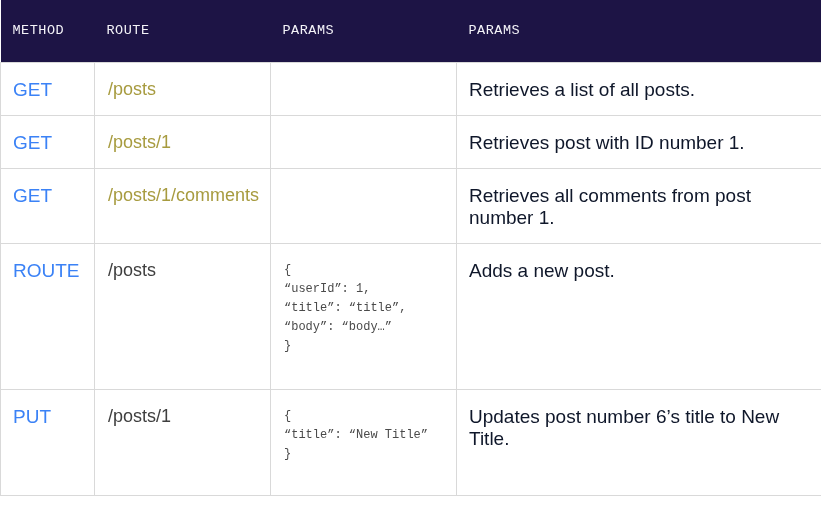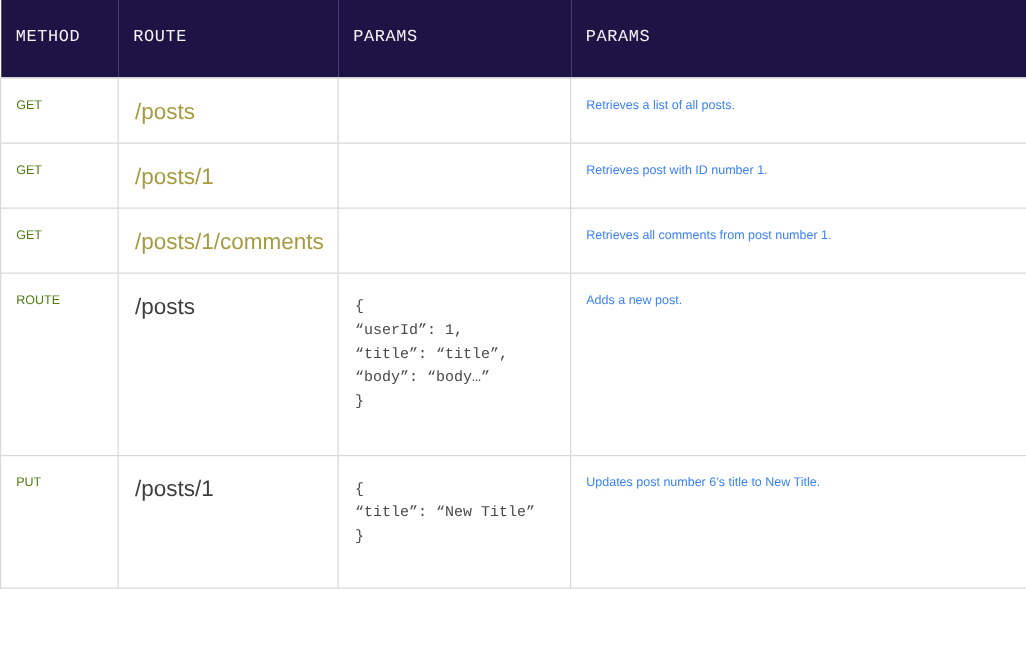--- a/index.html
+++ b/index.html
@@ -34,39 +34,39 @@
     font-family: Liberation Mono, monospace;
   }
   
   tbody td {
     border: 1px solid #d9d9d9;
     vertical-align: top;
     background: #ffffff;
   }
   td.method-col {
     padding: 16px 8px 14px 12px;
-    font-size: 10px;
-    color: #4d7c0f;
+    font-size: 19px;
+    color: #3b82f6;
   }
   td.route-col {
     padding: 16px 8px 14px 13px;
     font-size: 18px;
   }
   td.params-col {
     padding: 17px 8px 12px 13px;
     font-family: "Liberation Mono", "DejaVu Sans Mono", monospace;
     font-size: 12px;
     line-height: 19px;
     color: #4a4a4a;
     white-space: pre-line;
   }
   td.action-col {
     padding: 16px 10px 14px 12px;
-    font-size: 10px;
-    color: #3b82f6;
+    font-size: 19px;
+    color: #0f172a;
   }
   .route-link  { color: #a79b3f; cursor: pointer; }
   .route-plain { color: #3e3e3e; }
   tr.r-short { height: 51px; }
   tr.r-first { height: 52px; }
   tr.r-post  { height: 146px; }
   tr.r-put   { height: 106px; }
   tr.r-del   { height: 52px; }
 </style>
 </head>

